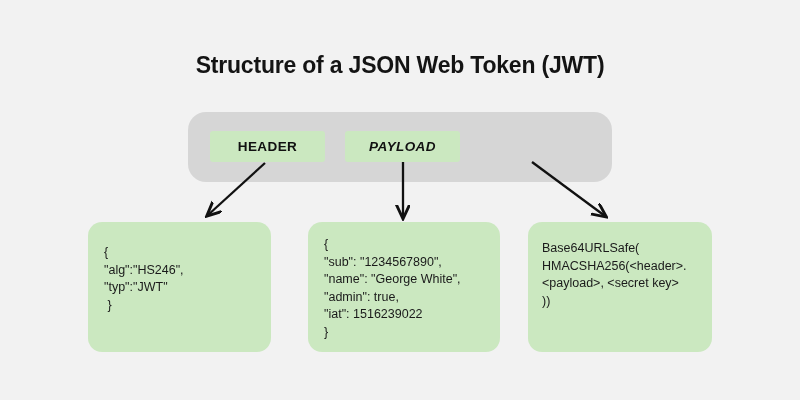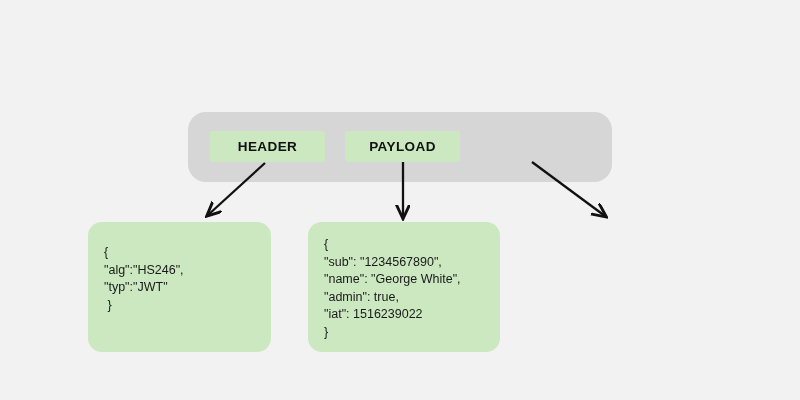--- a/index.html
+++ b/index.html
@@ -51,21 +51,21 @@
     display: flex;
     align-items: center;
     justify-content: center;
     font-size: 13.5px;
     font-weight: bold;
     color: #111111;
     letter-spacing: 0.4px;
     white-space: nowrap;
   }
   .part-header    { left: 210px; top: 131px; width: 115px; height: 31px; }
-  .part-payload   { left: 345px; top: 131px; width: 115px; height: 31px; }
+  .part-payload   { left: 345px; top: 131px; width: 115px; height: 31px; font-style: italic; }
   .part-signature { left: 478px; top: 131px; width: 105px; height: 31px; }
 
   
   .arrows {
     position: absolute;
     left: 0;
     top: 0;
     width: 800px;
     height: 400px;
     pointer-events: none;
@@ -94,20 +94,21 @@
     font-family: "Liberation Sans", sans-serif;
   }
   .card-payload .code { top: 14px; }
   .card-signature .code { top: 18px; left: 14px; }
 </style>
 </head>
 <body>
 
 <div id="canvas">
 
+  <div class="title">Structure of a JSON Web Token (JWT)</div>
 
   <div class="band"></div>
 
   <div class="part-label part-header">HEADER</div>
 
   <div class="part-label part-payload">PAYLOAD</div>
 
 
   <svg class="arrows" viewBox="0 0 800 400" width="800" height="400">
     <defs>
@@ -129,14 +130,20 @@
 
   <div class="card card-payload">
     <div class="code">{
 "sub": "1234567890",
 "name": "George White",
 "admin": true,
 "iat": 1516239022
 }</div>
   </div>
 
+  <div class="card card-signature">
+    <div class="code">Base64URLSafe(
+HMACSHA256(&lt;header&gt;.
+&lt;payload&gt;, &lt;secret key&gt;
+))</div>
+  </div>
 
 </div>
 
 </body></html>

